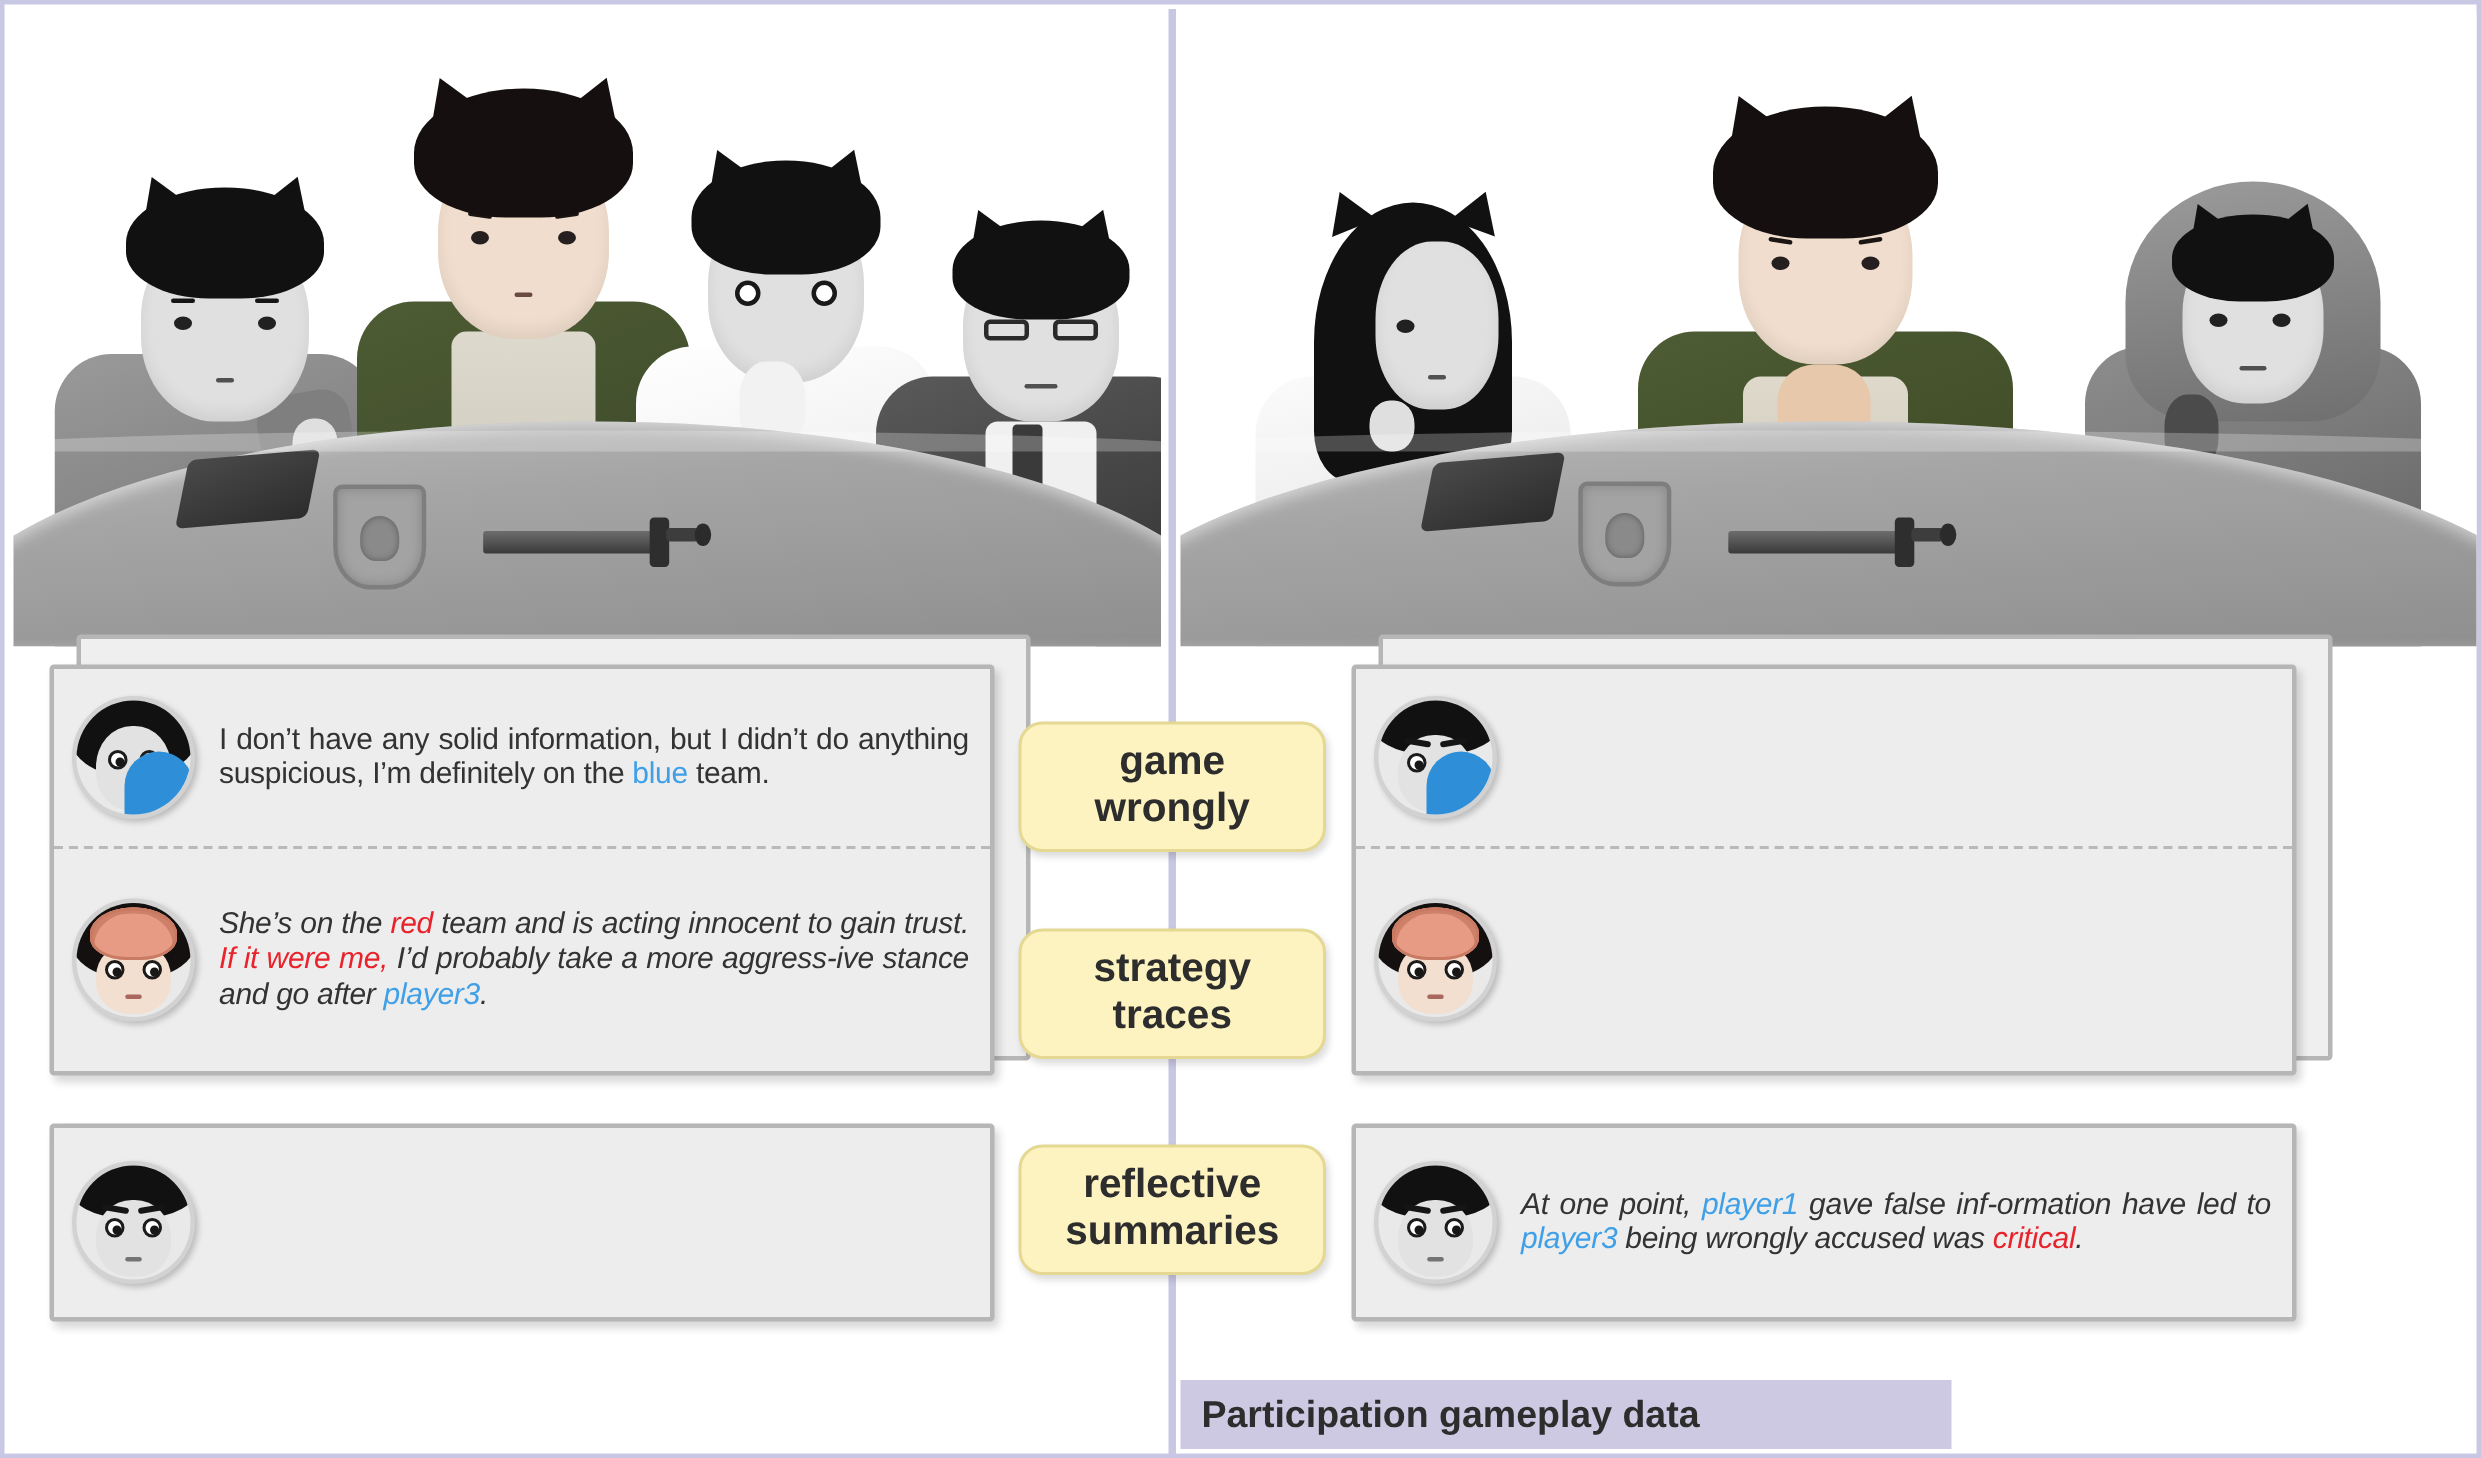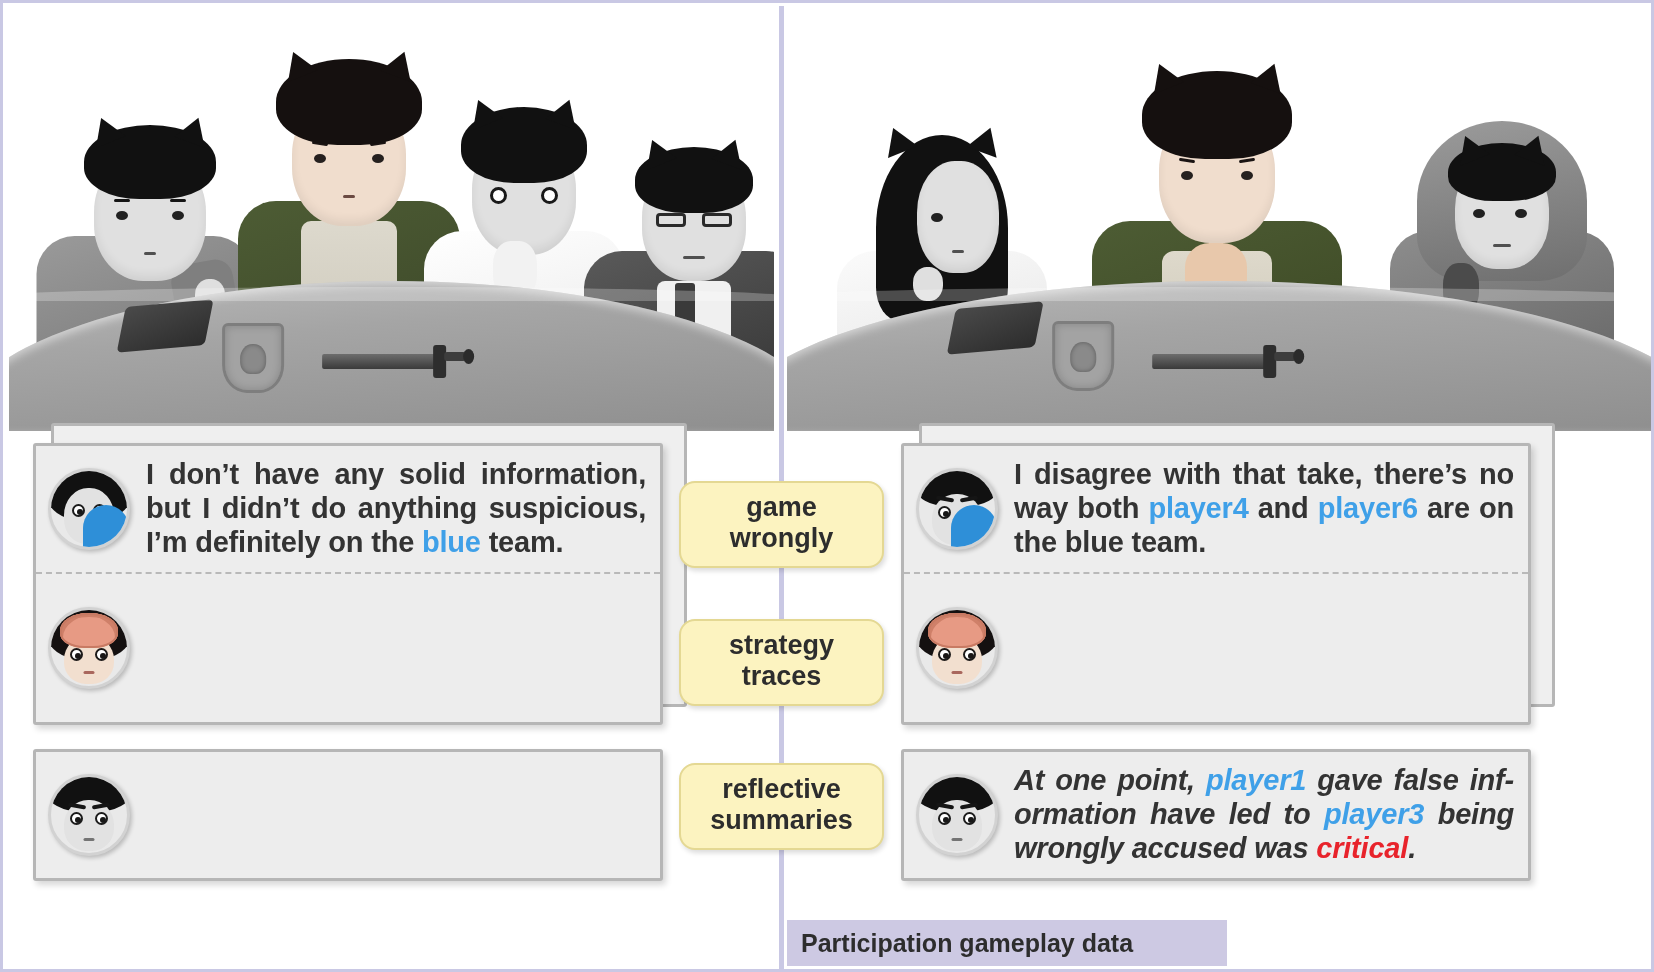--- a/index.html
+++ b/index.html
@@ -162,21 +162,21 @@
     box-shadow: 3px 4px 6px rgba(0,0,0,.16);
   }
   .msg-row{
     display:flex; align-items:center;
     gap:16px;
     padding:12px 14px 12px 12px;
     min-height:118px;
   }
   .msg-row + .msg-row { border-top:2px dashed #b9b9b9; }
   .msg-text{
-    font-size:29px; font-weight:bold; line-height:1.17;
+    font-size:20px; font-weight:normal; line-height:1.17;
     color:#333333; letter-spacing:-0.2px;
     text-align:justify;
   }
   .msg-text.italic{ font-style:italic; }
   .blue { color:#3fa0e8; }
   .red  { color:#e8232b; }
 
   
   .avatar{
     position:relative; flex:0 0 auto;
@@ -239,21 +239,21 @@
     position:absolute; bottom:3px;
     height:46px;
     background:#cdc9e3;
     display:flex; align-items:center;
     padding-left:14px;
     font-size:25px; font-weight:bold;
     color:#2d2d2d;
     white-space:nowrap;
   }
   .footer.left { left:3px;   width:390px; }
-  .footer.right{ left:784px; width:440px; }
+  .footer.right{ left:784px; width:514px; }
 </style>
 </head>
 <body>
 
 <div class="figure">
 
   <div class="center-divider"></div>
 
   <div class="col-title left">Observer</div>
   <div class="col-title right">Participation</div>
@@ -424,20 +424,21 @@
               <div class="av-eye" style="left:6px; top:12px;">
                   <i></i>
                 </div>
               <div class="av-eye" style="right:6px; top:12px;">
                   <i></i>
                 </div>
               <div class="av-mouth" style="bottom:10px;"></div>
             </div>
             <div class="av-brain"></div>
           </div>
+          <div class="msg-text italic"><span>She’s on the </span><span class="red">red</span><span> team and is acting innocent to gain trust. </span><span class="red">If it were me,</span><span> I’d probably take a more aggress-ive stance and go after </span><span class="blue">player3</span><span>.</span></div>
         </div>
       </div>
     </div>
 
     <div class="card-stack" style="margin-top:28px;">
       <div class="msg-card" style="width:630px;">
         <div class="msg-row" style="min-height:126px;">
           <div class="avatar">
             <div class="av-gray" style="position:absolute; inset:0;">
               <div class="av-hair" style="height:62%;"></div>
@@ -474,21 +475,20 @@
                   </div>
                 <div class="av-eye" style="right:6px; top:12px;">
                     <i></i>
                   </div>
                 <div class="av-brow" style="left:4px; top:3px; transform:rotate(10deg);"></div>
                 <div class="av-brow" style="right:4px; top:3px; transform:rotate(-10deg);"></div>
               </div>
             </div>
             <div class="av-speech"></div>
           </div>
-          <div class="msg-text"><span>I disagree with that take,  there’s no way both </span><span class="blue">player4</span><span> and </span><span class="blue">player6</span><span> are on the blue team.</span></div>
         </div>
         <div class="msg-row" style="min-height:150px;">
           <div class="avatar">
             <div class="av-hair"></div>
             <div class="av-face" style="top:34%; height:64%;">
               <div class="av-eye" style="left:6px; top:12px;">
                   <i></i>
                 </div>
               <div class="av-eye" style="right:6px; top:12px;">
                   <i></i>

